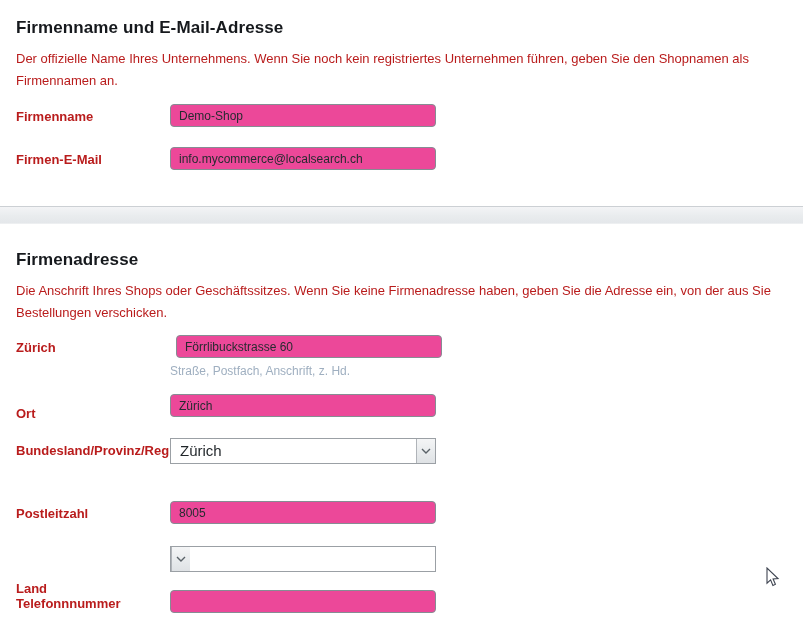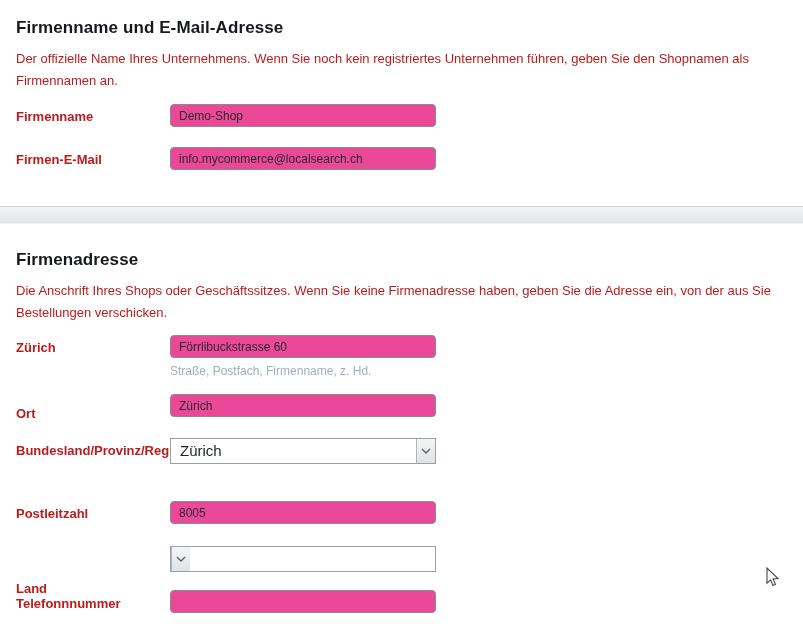--- a/index.html
+++ b/index.html
@@ -103,22 +103,22 @@
 <label class="abs field-label" style="top:150px;">Firmen-E-Mail</label>
 <input class="abs text-input" style="top: 147px;" type="text" value="info.mycommerce@localsearch.ch">
 
 <div class="abs divider"></div>
 
 <h2 class="abs section-title" style="top:250px;">Firmenadresse</h2>
 
 <p class="abs section-desc" style="top:280px;">Die Anschrift Ihres Shops oder Geschäftssitzes. Wenn Sie keine Firmenadresse haben, geben Sie die Adresse ein, von der aus Sie Bestellungen verschicken.</p>
 
 <label class="abs field-label" style="top:338px;">Zürich</label>
-<input class="abs text-input" style="top: 335px;" type="text" value="Förrlibuckstrasse 60">
-<div class="abs hint" style="top:364px;">Straße, Postfach, Firmenname, z. Hd.</div>
+<input class="abs text-input" style="top: 335px; margin-left: 6px;" type="text" value="Förrlibuckstrasse 60">
+<div class="abs hint" style="top:364px;">Straße, Postfach, Anschrift, z. Hd.</div>
 
 <label class="abs field-label" style="top:404px;">Ort</label>
 <input class="abs text-input" style="top: 394px;" type="text" value="Zürich">
 
 <label class="abs field-label" style="top:441px;">Bundesland/Provinz/Region</label>
 <div class="abs select-box" style="top:438px;">
   <span class="select-value">Zürich</span>
   <span class="select-button">
     <svg width="10" height="6" viewBox="0 0 10 6">
         <polyline points="1,1 5,5 9,1" fill="none" stroke="#5a6268" stroke-width="1.4"></polyline>

